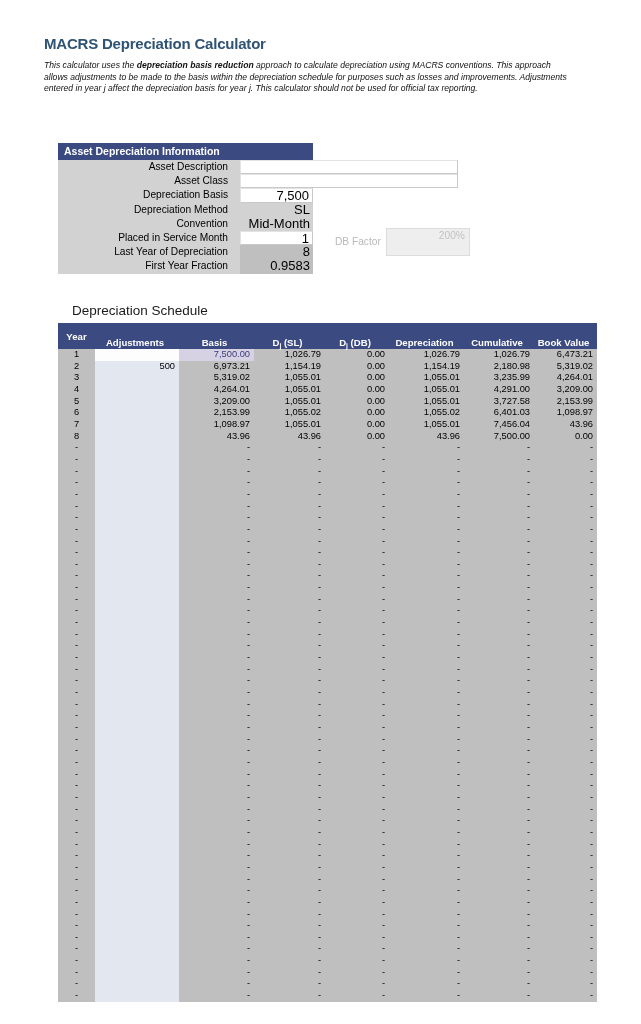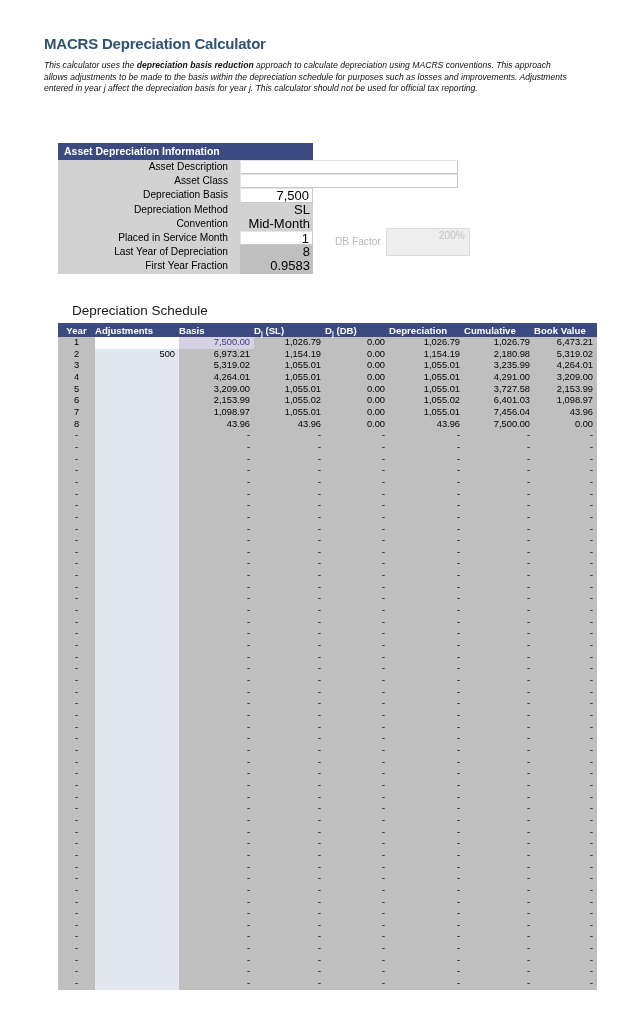--- a/index.html
+++ b/index.html
@@ -154,22 +154,22 @@
     width: 539px;
     border-collapse: collapse;
     table-layout: fixed;
   }
   #schedule-table thead th {
     background: #3b4a80;
     color: #ffffff;
     font-size: 9.6px;
     font-weight: bold;
     height: 14px;
-    padding: 0 4px 0 0;
-    text-align: left;
+    padding: 12px 4px 0 0;
+    text-align: center;
     white-space: nowrap;
     border: none;
   }
   #schedule-table thead th.c-year {
     text-align: center;
     padding: 0;
   }
   #schedule-table thead th sub {
     font-size: 6.6px;
     vertical-align: baseline;

